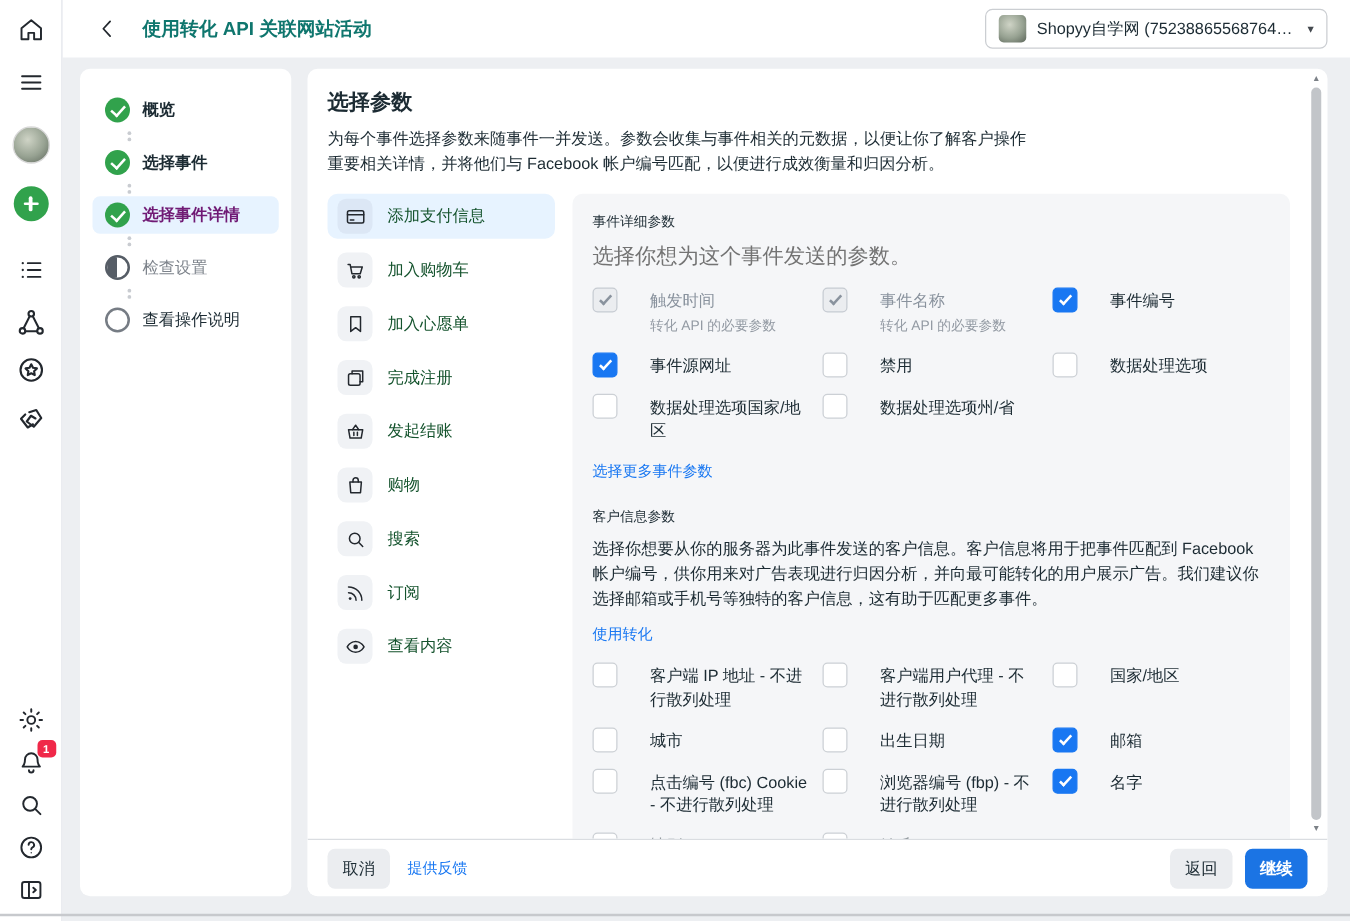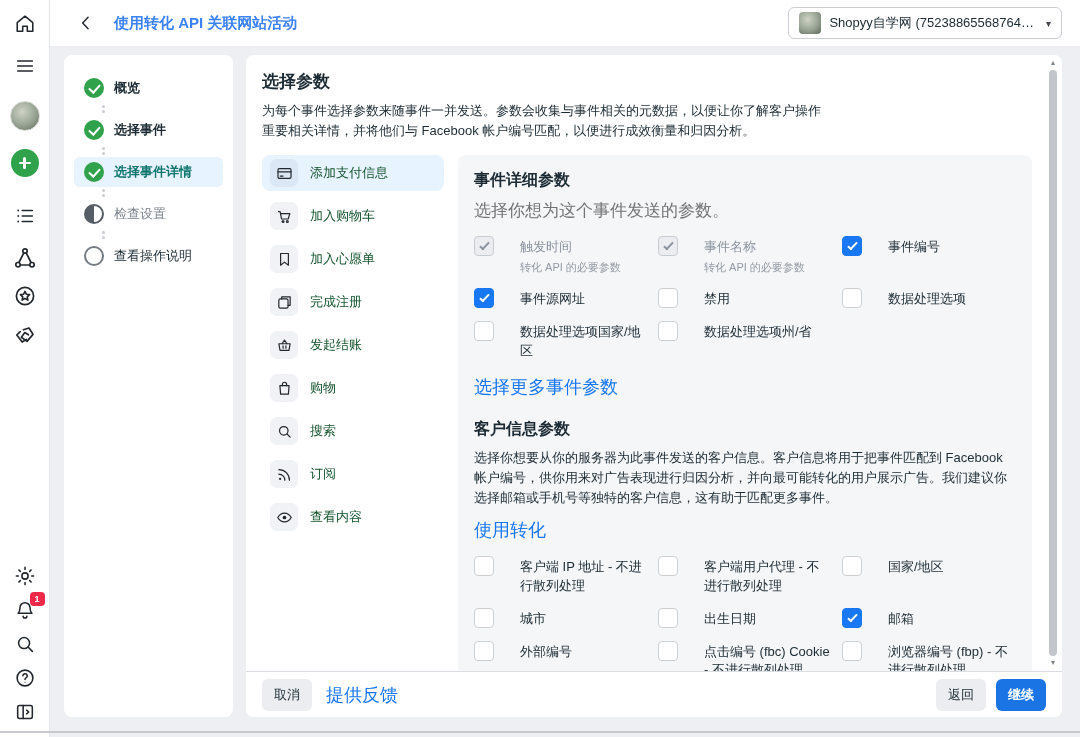--- a/index.html
+++ b/index.html
@@ -21,36 +21,36 @@
   .plus-circle { width:28px; height:28px; border-radius:50%; background:#31A24C; display:flex; align-items:center; justify-content:center;}
   .plus-circle:before { content:""; position:absolute; width:12px; height:2.4px; background:#fff; border-radius:2px;}
   .plus-circle:after  { content:""; position:absolute; width:2.4px; height:12px; background:#fff; border-radius:2px;}
   .badge { position:absolute; top:-5px; right:-7px; min-width:15px; height:14px; background:#F02849; color:#fff;
            font-size:9px; line-height:14px; text-align:center; border-radius:4px; padding:0 3px; font-weight:bold;}
 
   
   .topbar { position:absolute; left:50px; top:0; width:1030px; height:46px; background:#fff;
             display:flex; align-items:center; padding:0 18px 0 22px; z-index:4;}
   .back-btn { width:28px; height:28px; display:flex; align-items:center; justify-content:center; cursor:pointer; margin-right:14px;}
-  .page-title { font-size:15px; font-weight:bold; color:#3b82f6; }
+  .page-title { font-size:15px; font-weight:bold; color:#0f766e; }
   .account-pill { margin-left:auto; display:flex; align-items:center; gap:8px; border:1px solid #CBCED2;
                   border-radius:6px; padding:4px 10px; height:32px; cursor:pointer; background:#fff;}
   .account-avatar { width:22px; height:22px; border-radius:4px;
     background:radial-gradient(circle at 40% 35%, #cfd4c6, #97a292 55%, #5c665a);}
   .account-name { font-size:13px; color:#1C2B33; }
   .caret { font-size:10px; color:#44494f; margin-left:4px;}
 
   
   .stepper-card { position:absolute; left:64px; top:55px; width:169px; height:662px; background:#fff;
                   border-radius:8px; padding:18px 10px; }
   .step { display:flex; align-items:center; gap:10px; padding:5px 10px; border-radius:6px; cursor:pointer;}
   .step .lbl { font-size:13px; }
   .step.done .lbl { font-weight:bold; color:#1C2B33; }
   .step.active { background:#E7F3FF; }
-  .step.active .lbl { font-weight:bold; color:#0f766e; }
+  .step.active .lbl { font-weight:bold; color:#701a75; }
   .step.half .lbl { color:#7d838b; }
   .step.todo .lbl { color:#1C2B33; }
   .step-ic { width:20px; height:20px; border-radius:50%; flex:0 0 auto; position:relative; }
   .step-ic.done { background:#31A24C; }
   .step-ic.done:after { content:""; position:absolute; left:7px; top:3.5px; width:5px; height:9px;
     border:solid #fff; border-width:0 2.2px 2.2px 0; transform:rotate(42deg);}
   .step-ic.half { border:2px solid #565d66; background:linear-gradient(to right,#565d66 50%,transparent 50%);}
   .step-ic.empty { border:2px solid #767c84; }
   .conn { margin-left:28px; height:12px; display:flex; flex-direction:column; justify-content:space-evenly;}
   .conn i { width:3px; height:3px; border-radius:50%; background:#C9CCD1; }
@@ -64,24 +64,24 @@
 
   .content-row { display:flex; margin-top:14px; }
   .event-list { width:182px; flex:0 0 auto; }
   .ev { display:flex; align-items:center; gap:12px; padding:4px 8px; border-radius:8px; margin-bottom:7px; cursor:pointer;}
   .ev.sel { background:#E7F3FF; }
   .ev .tile { width:28px; height:28px; border-radius:7px; background:#F0F2F5; display:flex; align-items:center; justify-content:center; flex:0 0 auto;}
   .ev.sel .tile { background:#DCE7F5; }
   .ev .lbl { font-size:13px; color:#14532d; }
 
   .params-panel { flex:1; margin-left:14px; background:#F5F6F8; border-radius:8px; padding:15px 16px 18px; }
-  .sec-title { font-size:16px; font-weight:bold; }
+  .sec-title { font-size:11px; font-weight:normal; }
   .sec-sub { font-size:17px; margin-top:8px; color:#737373;}
   .pgrid { display:grid; grid-template-columns:1fr 1fr 1fr; column-gap:10px; row-gap:12px; margin-top:14px; align-items:start;}
-  .link { color:#1877F2; font-size:18px; cursor:pointer; text-decoration:none; display:inline-block;}
+  .link { color:#1877F2; font-size:12px; cursor:pointer; text-decoration:none; display:inline-block;}
   .more-link { margin-top:14px; }
   .sec2 { margin-top:20px; }
   .desc2 { font-size:13px; line-height:1.55; margin-top:8px; max-width:548px; color:#1C2B33;}
   .learn-link { margin-top:10px; }
 
   
   .cb { display:flex; gap:26px; align-items:flex-start; cursor:pointer; }
   .cb .box { width:20px; height:20px; border:1px solid #CCD0D5; border-radius:4px; background:#fff;
              position:relative; flex:0 0 auto; }
   .cb .box i { display:none; position:absolute; left:6.5px; top:3px; width:5px; height:10px;
@@ -416,24 +416,20 @@
             <span class="lbl">出生日期</span>
           </label>
           <label class="cb checked">
             <span class="box">
                 <i></i>
               </span>
             <span class="lbl">邮箱</span>
           </label>
           <label class="cb">
             <span class="box"></span>
-            <span class="lbl">外部编号</span>
-          </label>
-          <label class="cb">
-            <span class="box"></span>
             <span class="lbl">点击编号 (fbc) Cookie - 不进行散列处理</span>
           </label>
           <label class="cb">
             <span class="box"></span>
             <span class="lbl">浏览器编号 (fbp) - 不进行散列处理</span>
           </label>
           <label class="cb checked">
             <span class="box">
                 <i></i>
               </span>

